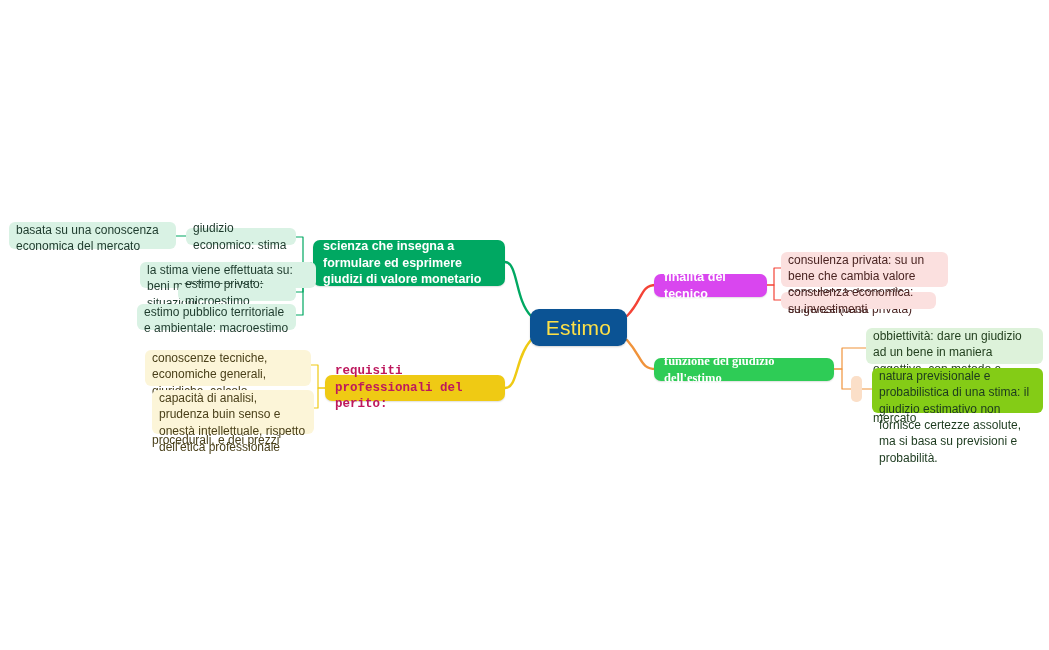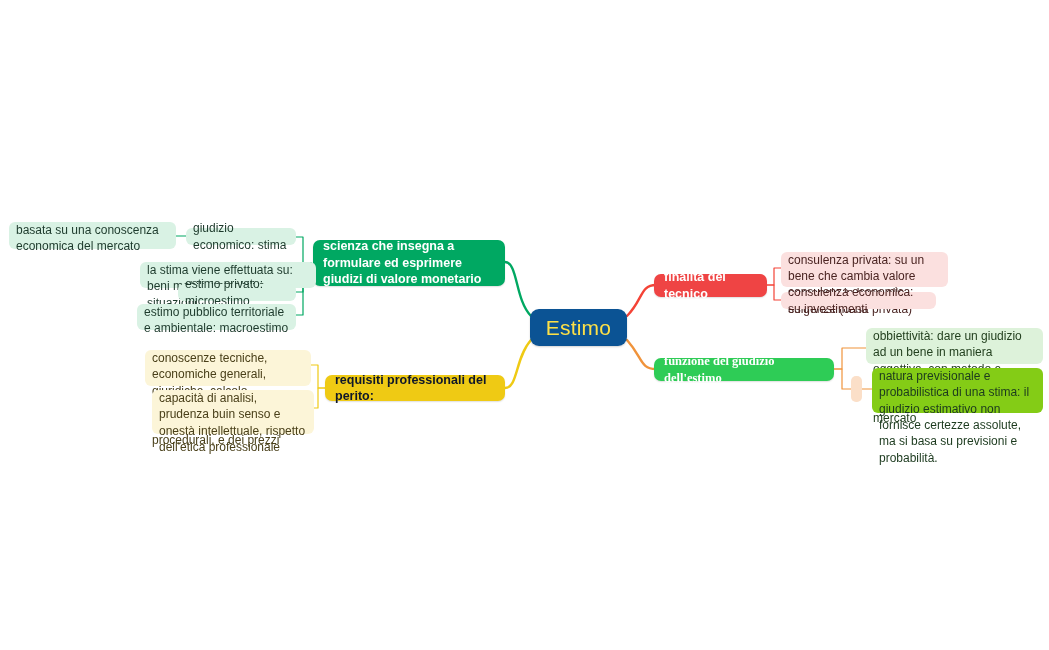--- a/index.html
+++ b/index.html
@@ -31,22 +31,22 @@
     border-radius:7px;
     color:#ffffff;
     font-size:12.5px;
     font-weight:700;
     line-height:1.32;
     padding:7px 10px;
     display:flex;align-items:center;
     box-shadow:0 1px 1.5px rgba(0,0,0,.13);
   }
   .branch.green{background:#00A862;}
-  .branch.yellow{background:#EFCA14;color:#0f172a;}
-  .branch.red{background:#ef4444;}
+  .branch.yellow{background:#EFCA14;color:#be185d;font-family:Liberation Mono, monospace;}
+  .branch.red{background:#d946ef;}
   .branch.green2{background:#2ECC56;}
 
   
   .leaf{
     border-radius:6px;
     font-size:12px;
     line-height:1.36;
     padding:0 7px;
     color:#243022;
   }

